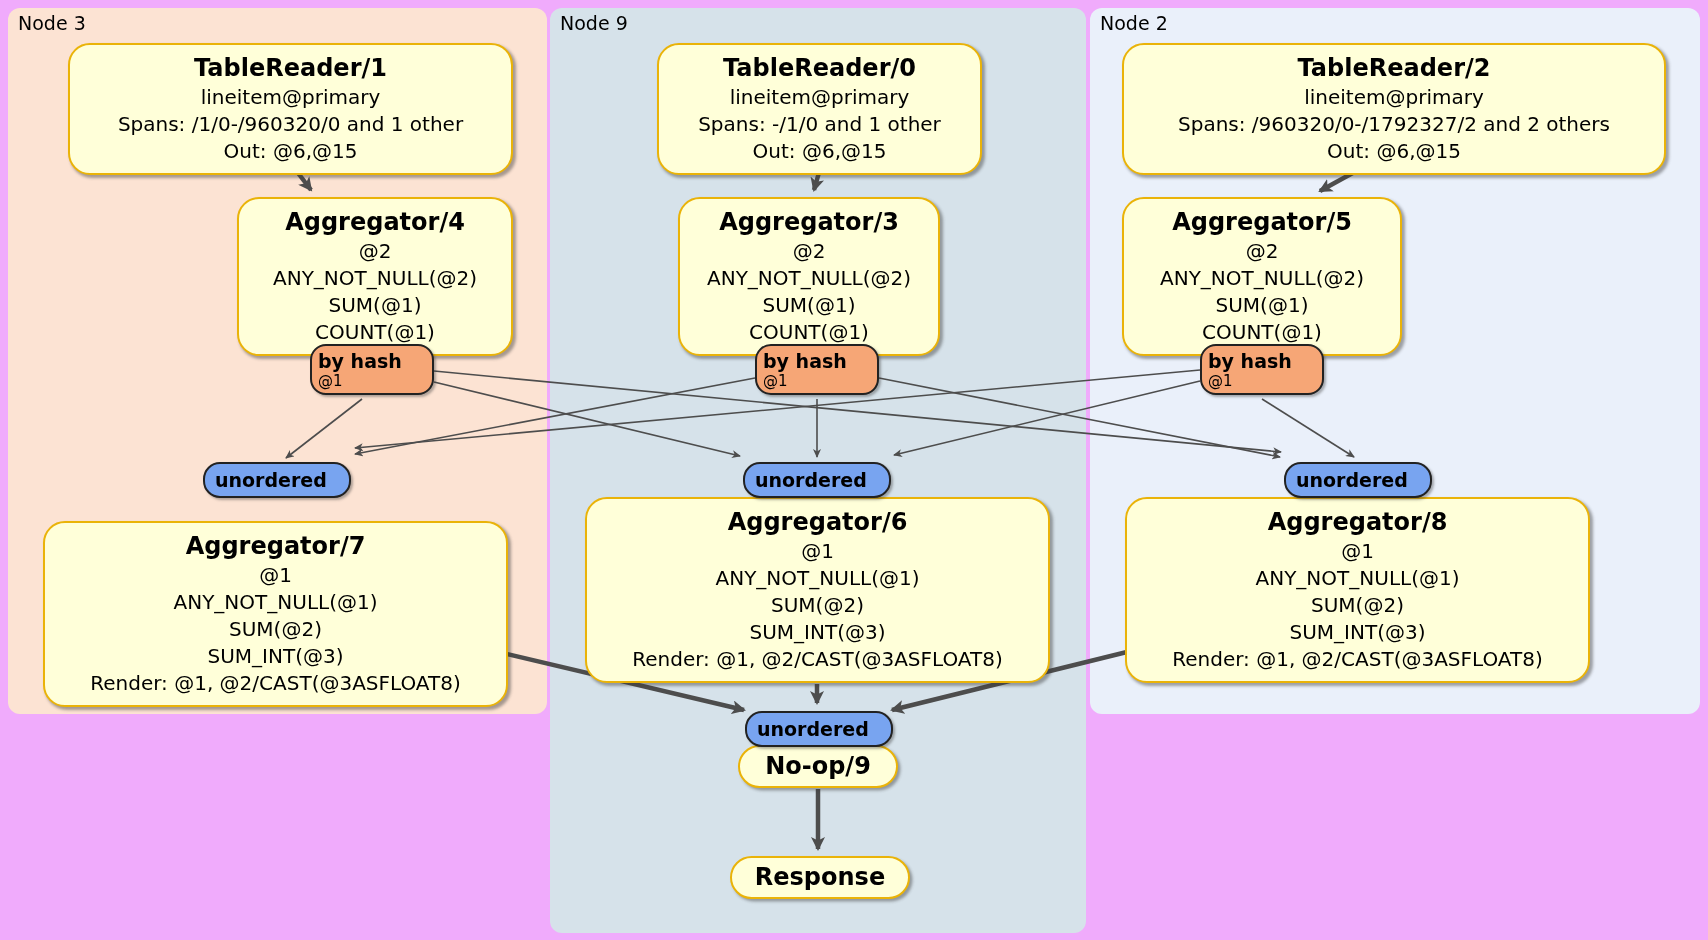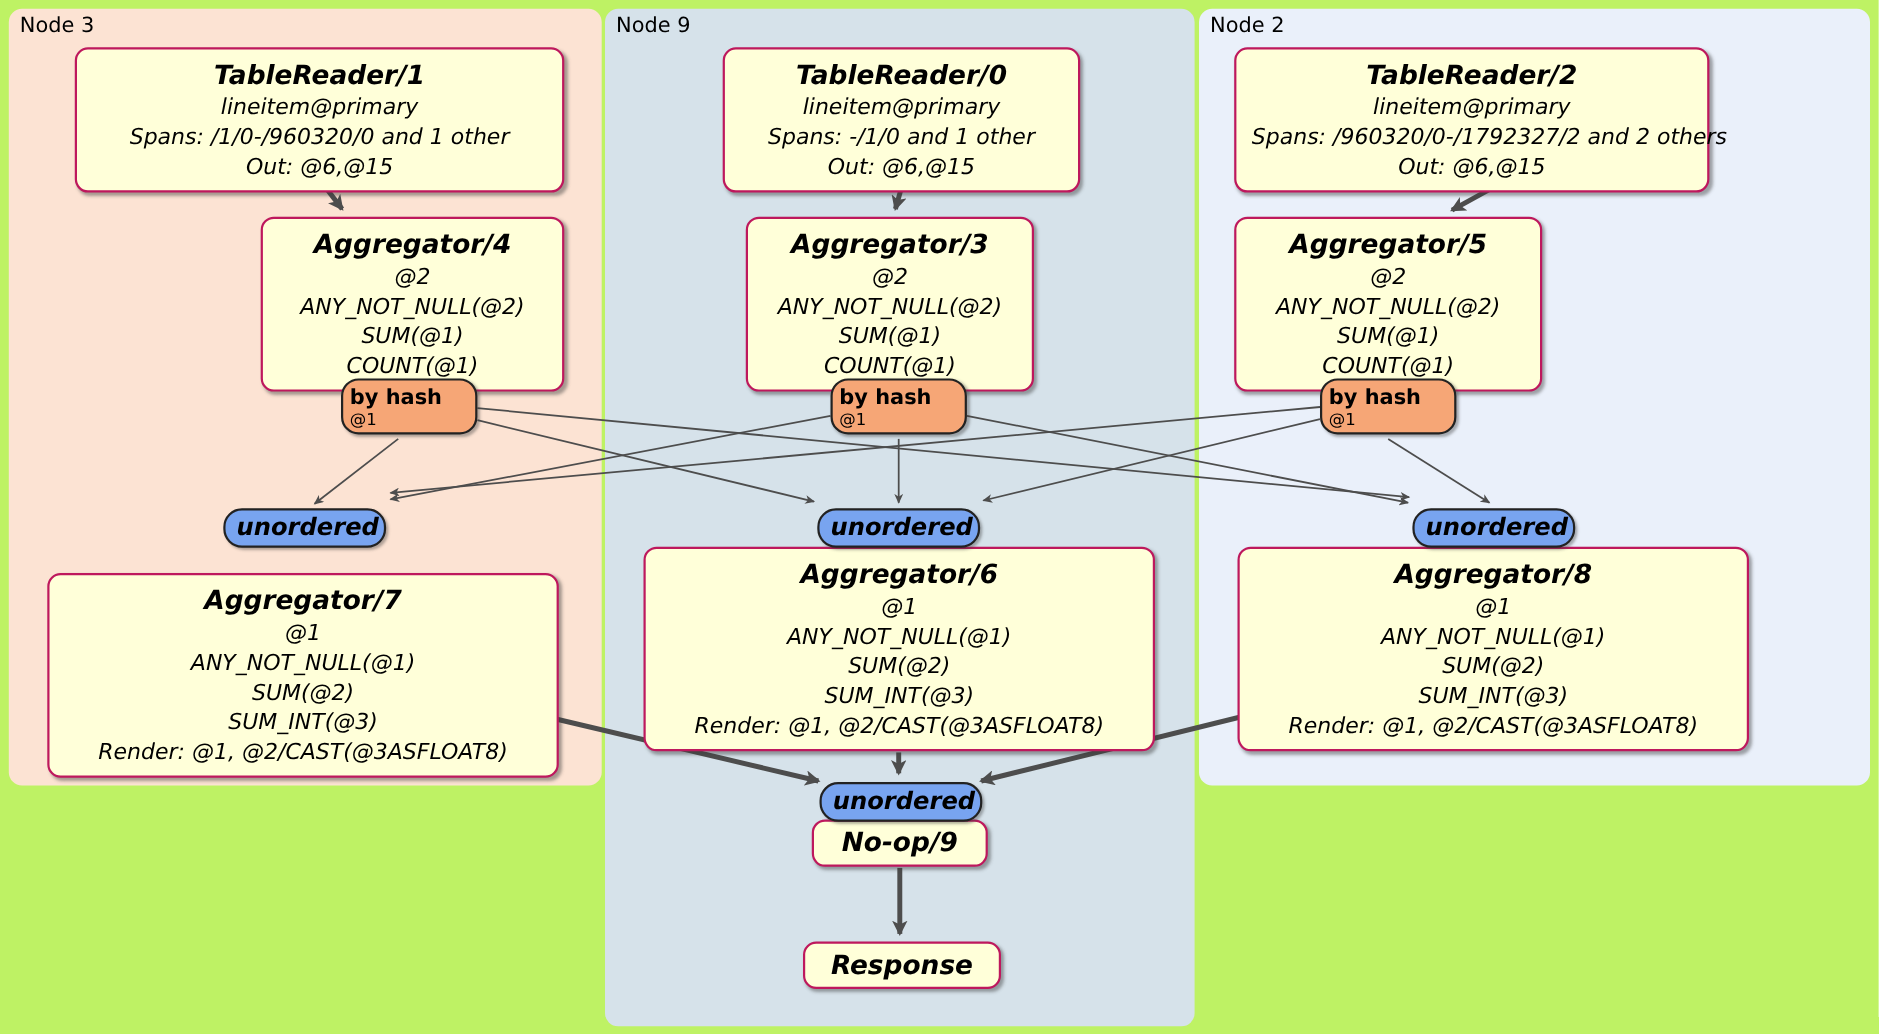--- a/index.html
+++ b/index.html
@@ -1,20 +1,20 @@
 <!DOCTYPE html>
 <html><head>
 <meta charset="utf-8">
 <style>
   html, body { margin: 0; padding: 0; background: #ffffff; }
   #canvas {
     position: relative;
     width: 1708px;
     height: 940px;
-    background: #bef264;
+    background: #f0abfc;
     font-family: "DejaVu Sans", "Liberation Sans", sans-serif;
     color: #000;
     overflow: hidden;
   }
   .region {
     position: absolute;
     border-radius: 12px;
     z-index: 0;
   }
   .region-label {
@@ -25,28 +25,27 @@
     white-space: nowrap;
   }
   #edges {
     position: absolute;
     left: 0; top: 0;
     z-index: 1;
   }
   .proc {
     position: absolute;
     background: #ffffd9;
-    border: 2px solid #be185d;
-    border-radius: 12px;
+    border: 2px solid #eab308;
+    border-radius: 22px;
     box-shadow: 2.5px 2.5px 3px rgba(60,60,60,0.45);
     text-align: center;
     padding: 8px 14px;
     box-sizing: border-box;
     z-index: 2;
-    font-style: italic;
   }
   .proc-title {
     font-size: 24px;
     font-weight: bold;
     line-height: 31px;
     white-space: nowrap;
   }
   .proc-line {
     font-size: 20px;
     line-height: 27px;
@@ -65,21 +64,21 @@
     border-radius: 16px;
     padding: 3px 6px;
   }
   .router-label { font-size: 19px; font-weight: bold; line-height: 24px; white-space: nowrap; }
   .router-detail { font-size: 15px; line-height: 17px; white-space: nowrap; }
   .stream {
     background: #78a4f0;
     border-radius: 17px;
     padding: 3px 10px;
   }
-  .stream-label { font-size: 22px; font-weight: bold; line-height: 26px; white-space: nowrap; font-style: italic; }
+  .stream-label { font-size: 19px; font-weight: bold; line-height: 26px; white-space: nowrap; }
 </style>
 </head>
 <body>
 
 <div id="canvas">
 
   <div class="region" style="left:8px; top:8px; width:539px; height:706px; background:#fce3d3;"></div>
   <div class="region" style="left:550px; top:8px; width:536px; height:925px; background:#d6e2ea;"></div>
   <div class="region" style="left:1090px; top:8px; width:610px; height:706px; background:#eaf0fa;"></div>
 
@@ -123,21 +122,21 @@
     <div class="proc-line">Out: @6,@15</div>
   </div>
 
   <div class="proc" style="left:657px; top:43px; width:325px;">
     <div class="proc-title">TableReader/0</div>
     <div class="proc-line">lineitem@primary</div>
     <div class="proc-line">Spans: -/1/0 and 1 other</div>
     <div class="proc-line">Out: @6,@15</div>
   </div>
 
-  <div class="proc" style="left:1122px; top:43px; width:432px;">
+  <div class="proc" style="left:1122px; top:43px; width:544px;">
     <div class="proc-title">TableReader/2</div>
     <div class="proc-line">lineitem@primary</div>
     <div class="proc-line">Spans: /960320/0-/1792327/2 and 2 others</div>
     <div class="proc-line">Out: @6,@15</div>
   </div>
 
   <div class="proc" style="left:237px; top:197px; width:276px;">
     <div class="proc-title">Aggregator/4</div>
     <div class="proc-line">@2</div>
     <div class="proc-line">ANY_NOT_NULL(@2)</div>

